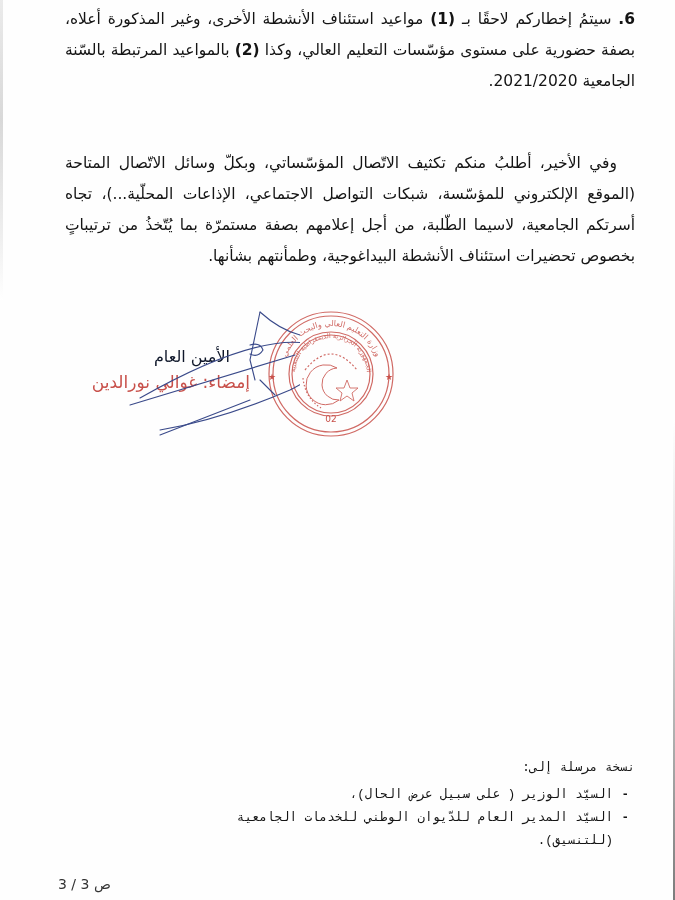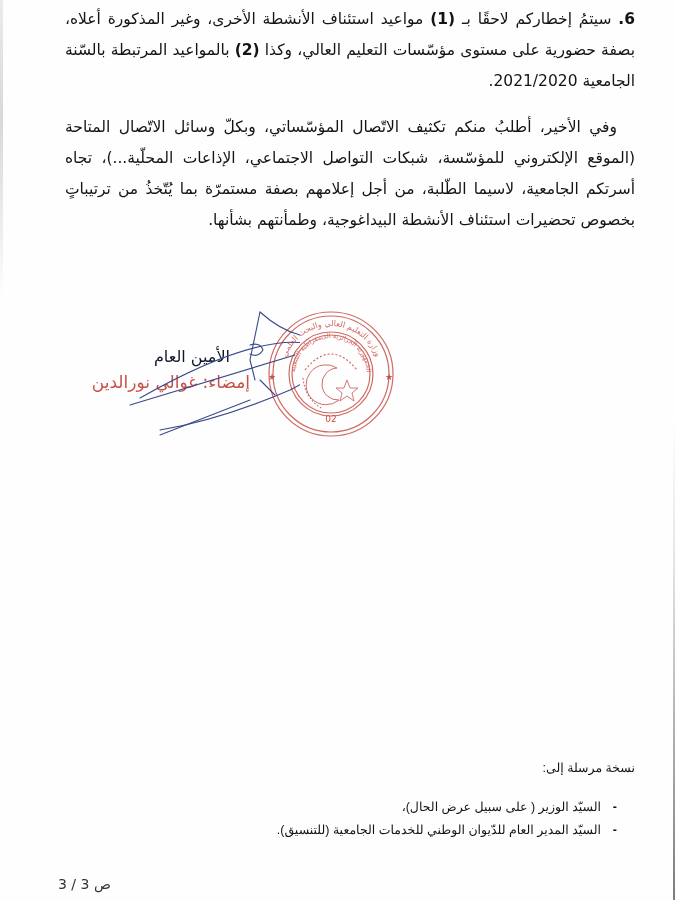--- a/index.html
+++ b/index.html
@@ -88,30 +88,30 @@
       left: 0; top: 0;
       width: 200px; height: 170px;
     }
 
     .cc-block {
       position: absolute;
       right: 40px;
       top: 757px;
       width: 420px;
       direction: rtl;
-      font-family: Liberation Sans, sans-serif;
+      font-family: Liberation Mono, monospace;
       font-size: 12.5px;
       line-height: 23px;
     }
     .cc-heading {
       margin: 0 0 2px 0;
     }
     .cc-list {
       list-style: none;
-      margin: 16px;
+      margin: 4px;
       padding: 0 18px 0 0;
     }
     .cc-list li {
       position: relative;
     }
     .cc-list li::before {
       content: "-";
       position: absolute;
       right: -16px;
       font-weight: bold;
@@ -132,21 +132,21 @@
   <div class="edge-left"></div>
   <div class="edge-right"></div>
 
   <div class="para p1">
     <p>
       <span class="bold">6.</span><span> سيتمُ إخطاركم لاحقًا بـ </span><span class="bold">(1)</span><span> مواعيد استئناف الأنشطة الأخرى، وغير المذكورة أعلاه، بصفة حضورية على مستوى مؤسّسات التعليم العالي، وكذا </span><span class="bold">(2)</span><span> بالمواعيد المرتبطة بالسّنة الجامعية 2021/2020.</span>
     </p>
   </div>
 
   <div class="para p2">
-    <p style="text-indent:18px;">وفي الأخير، أطلبُ منكم تكثيف الاتّصال المؤسّساتي، وبكلّ وسائل الاتّصال المتاحة (الموقع الإلكتروني للمؤسّسة، شبكات التواصل الاجتماعي، الإذاعات المحلّية...)، تجاه أسرتكم الجامعية، لاسيما الطّلبة، من أجل إعلامهم بصفة مستمرّة بما يُتّخذُ من ترتيباتٍ بخصوص تحضيرات استئناف الأنشطة البيداغوجية، وطمأنتهم بشأنها.</p>
+    <p style="text-indent:18px;margin-top:36px;">وفي الأخير، أطلبُ منكم تكثيف الاتّصال المؤسّساتي، وبكلّ وسائل الاتّصال المتاحة (الموقع الإلكتروني للمؤسّسة، شبكات التواصل الاجتماعي، الإذاعات المحلّية...)، تجاه أسرتكم الجامعية، لاسيما الطّلبة، من أجل إعلامهم بصفة مستمرّة بما يُتّخذُ من ترتيباتٍ بخصوص تحضيرات استئناف الأنشطة البيداغوجية، وطمأنتهم بشأنها.</p>
   </div>
 
 
   <div class="signature-area">
     <svg class="stamp" viewBox="0 0 132 132">
       <defs>
         <path id="outerArc" d="M 18 66 A 48 48 0 1 1 114 66"></path>
         <path id="innerArc" d="M 30 66 A 36 36 0 1 1 102 66"></path>
       </defs>
       <g fill="none" stroke="#c8504a" stroke-width="1.2" opacity="0.85">

